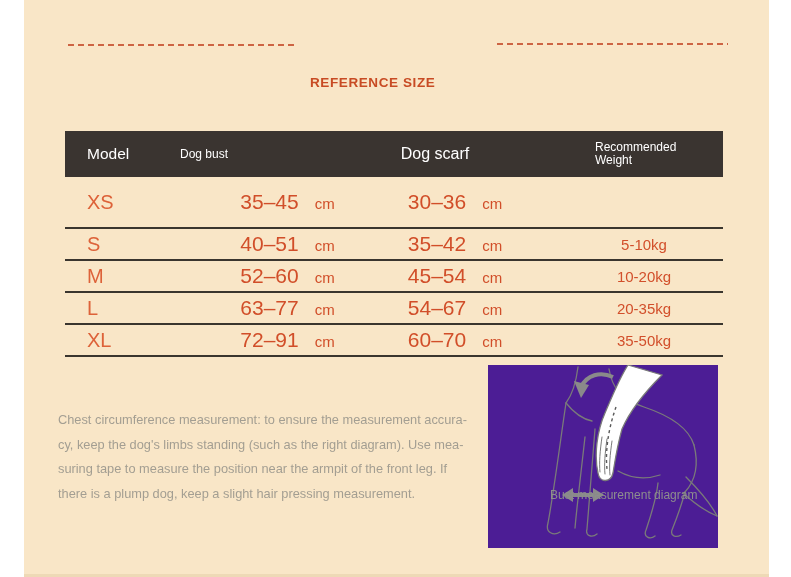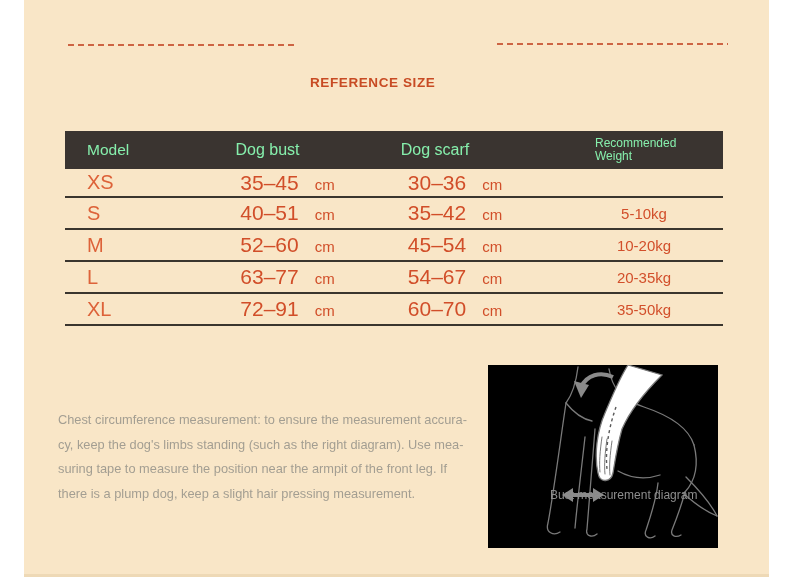--- a/index.html
+++ b/index.html
@@ -24,50 +24,50 @@
     font-size:17.5px;line-height:19px;color:#d2603c;
   }
   .subtitle{
     position:absolute;left:286px;top:75px;width:180px;
     font-size:13.5px;font-weight:bold;letter-spacing:.6px;color:#c84b24;
   }
 
   
   .size-table{position:absolute;left:41px;top:131px;width:658px;}
   .thead{
-    height:38px;background:#3a3430;color:#86efac;
+    height:46px;background:#3a3430;color:#ffffff;
     display:grid;grid-template-columns:115px 215px 170px 158px;align-items:center;
   }
   .hc{box-sizing:border-box;}
   .h-model{padding-left:22px;font-size:15.5px;}
-  .h-bust{text-align:center;padding-right:40px;font-size:16px;}
+  .h-bust{text-align:left;padding-right:40px;font-size:12px;}
   .h-scarf{text-align:center;padding-right:90px;font-size:16px;}
   .h-weight{padding-left:30px;font-size:12px;line-height:13px;}
   .trow{
     display:grid;grid-template-columns:115px 215px 170px 158px;align-items:center;
     height:32px;border-bottom:2px solid #3a352e;box-sizing:border-box;
   }
-  .trow.first{height:29px;}
+  .trow.first{height:52px;}
   .cell{box-sizing:border-box;}
   .c-model{padding-left:22px;font-size:20px;color:#dd6239;}
   .c-bust{text-align:center;font-size:21px;color:#d14e29;}
   .c-scarf{text-align:center;padding-right:50px;font-size:21px;color:#d14e29;}
   .c-weight{text-align:center;font-size:15px;color:#d24f2b;}
   .unit{font-size:15px;margin-left:16px;}
 
   
   .note{
     position:absolute;left:34px;top:408px;width:420px;
     font-size:12.8px;line-height:24.5px;color:#a39e92;
   }
 
   
   .diagram-box{
     position:absolute;left:464px;top:365px;width:230px;height:183px;
-    background:#000000;
+    background:#4c1d95;
   }
   .diagram-box svg{position:absolute;left:0;top:0;}
   .caption{
     position:absolute;left:0;bottom:46px;width:100%;box-sizing:border-box;
     padding-left:62px;font-size:12px;color:#8e8e8e;
   }
 </style>
 </head>
 <body>
 

